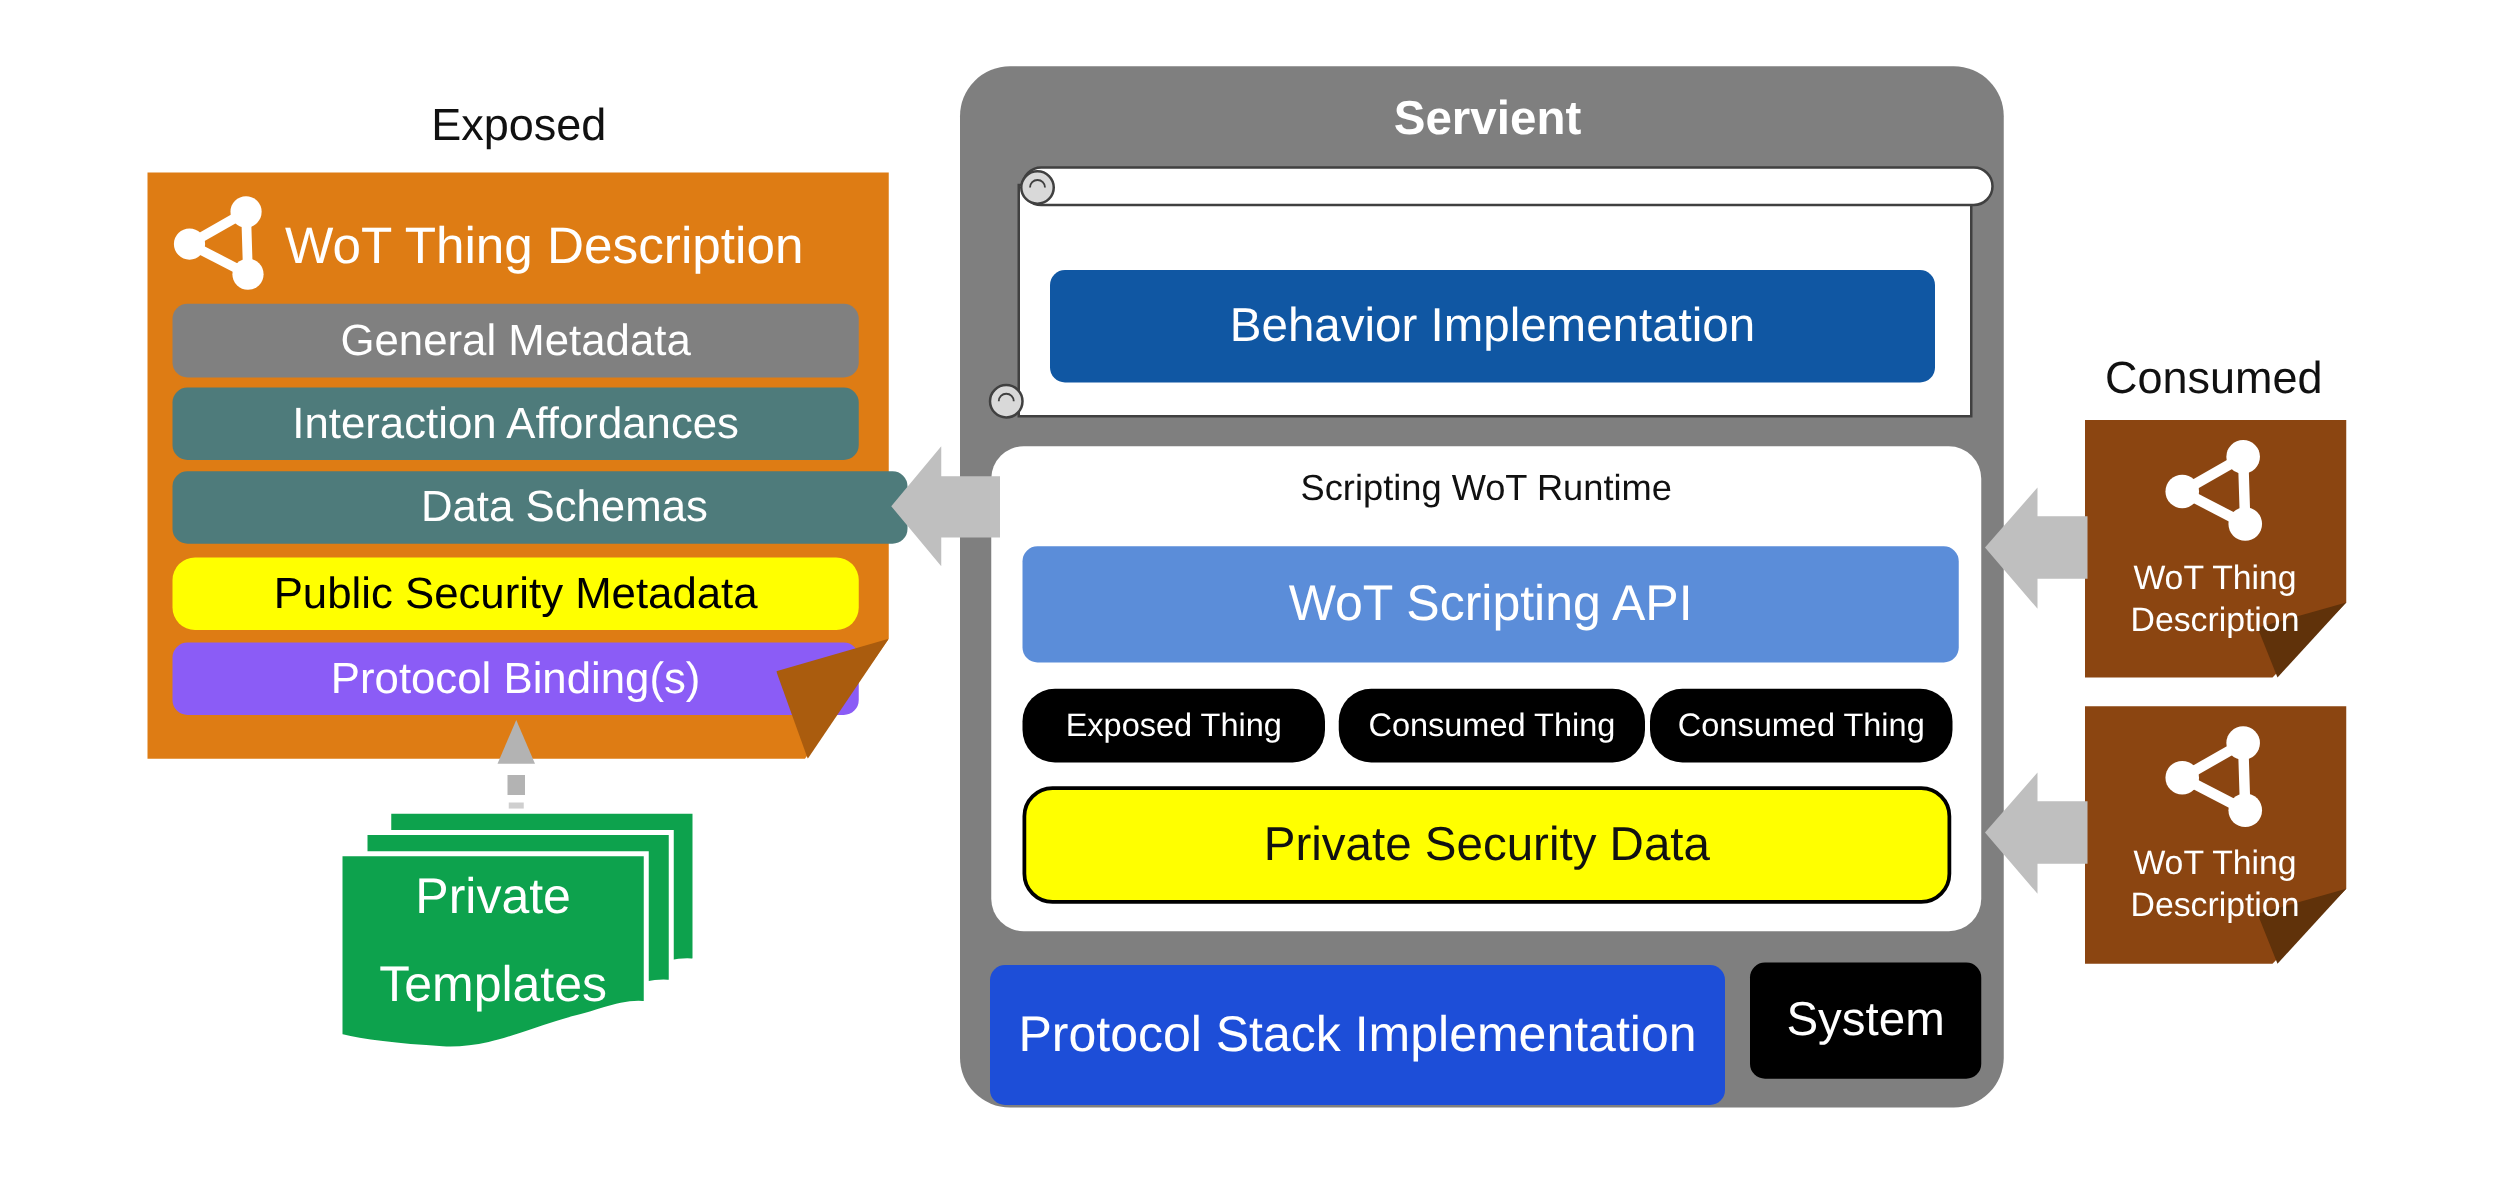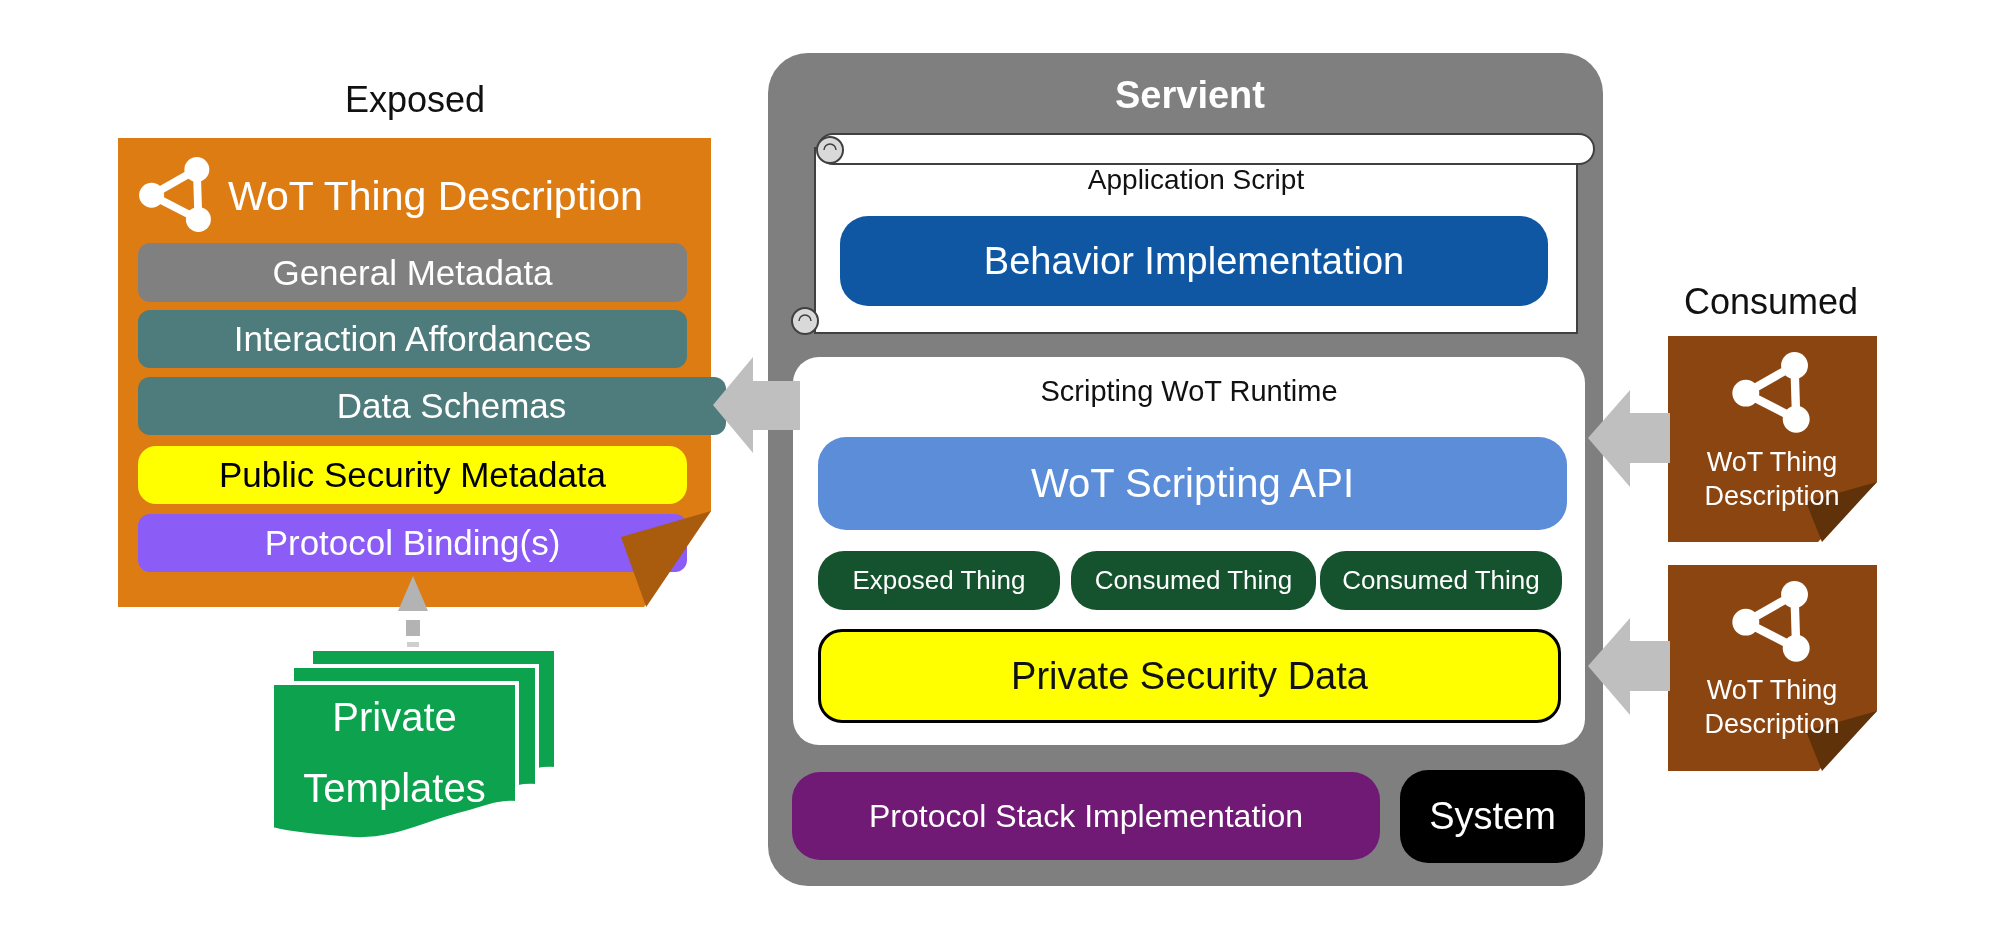--- a/index.html
+++ b/index.html
@@ -11,22 +11,22 @@
   .ctr{display:flex;align-items:center;justify-content:center;text-align:center;}
   .left{display:flex;align-items:center;justify-content:flex-start;text-align:left;}
   svg{display:block;}
   .lyr1{z-index:1;} .lyr2{position:absolute;z-index:2;} .lyr3{z-index:3;} .lyr4{z-index:4;}
   .white{color:#ffffff;} .black{color:#111111;}
   .row{border-radius:12px;color:#fff;font-size:35px;}
   .row-gray{background:#808080;}
   .row-teal{background:#4E7B7B;}
   .row-yellow{background:#FFFF00;color:#000;}
   .row-green{background:#8b5cf6;}
-  .bigbox{border-radius:28px;}
-  .smallblue{background:#14532d;border-radius:26px;color:#fff;font-size:26px;}
+  .bigbox{border-radius:12px;}
+  .smallblue{background:#000000;border-radius:26px;color:#fff;font-size:26px;}
 </style>
 </head>
 <body>
 
 <div id="canvas">
 
   <div class="abs" style="left:768px;top:53px;width:835px;height:833px;background:#7F7F7F;border-radius:40px;z-index:0;"></div>
 
   <svg class="abs lyr1" width="2000" height="943" viewBox="0 0 2000 943" style="left:0;top:0;">
     <defs>
@@ -77,37 +77,36 @@
   <div class="lyr2 ctr row row-teal" style="left:138px;top:310px;width:549px;height:58px;">Interaction Affordances</div>
   <div class="lyr2 ctr row row-teal" style="left:138px;top:377px;width:549px;height:58px;padding-left:39px;">Data Schemas</div>
   <div class="lyr2 ctr row row-yellow" style="left:138px;top:446px;width:549px;height:58px;border-radius:18px;">Public Security Metadata</div>
   <div class="lyr2 ctr row row-green" style="left:138px;top:514px;width:549px;height:58px;">Protocol Binding(s)</div>
 
   <div class="lyr2 ctr white" style="left:282px;top:694px;width:225px;height:46px;font-size:40px;">Private</div>
   <div class="lyr2 ctr white" style="left:282px;top:741px;width:225px;height:46px;font-size:40px;margin-top:24px;">Templates</div>
 
   <div class="lyr2 ctr white" style="left:970px;top:72px;width:440px;height:46px;font-size:38px;font-weight:bold;">Servient</div>
 
-  <div class="lyr2 ctr black" style="left:900px;top:160px;width:592px;height:40px;font-size:28px;">Application Script</div>
 
   <div class="lyr2 ctr white bigbox" style="left:840px;top:216px;width:708px;height:90px;background:#1057A3;font-size:38px;">Behavior Implementation</div>
 
   <div class="lyr2" style="left:793px;top:357px;width:792px;height:388px;background:#ffffff;border-radius:26px;"></div>
 
   <div class="lyr2 ctr black" style="left:893px;top:370px;width:592px;height:42px;font-size:29px;">Scripting WoT Runtime</div>
 
   <div class="lyr2 ctr white bigbox" style="left:818px;top:437px;width:749px;height:93px;background:#5B8DD9;font-size:40px;">WoT Scripting API</div>
 
   <div class="lyr2 ctr smallblue" style="left:818px;top:551px;width:242px;height:59px;">Exposed Thing</div>
   <div class="lyr2 ctr smallblue" style="left:1071px;top:551px;width:245px;height:59px;">Consumed Thing</div>
   <div class="lyr2 ctr smallblue" style="left:1320px;top:551px;width:242px;height:59px;">Consumed Thing</div>
 
   <div class="lyr2 ctr black" style="left:818px;top:629px;width:743px;height:94px;background:#FFFF00;border:3px solid #000;border-radius:24px;box-sizing:border-box;font-size:38px;">Private Security Data</div>
 
-  <div class="lyr2 ctr white bigbox" style="left:792px;top:772px;width:588px;height:88px;background:#701a75;font-size:32px;">Protocol Stack Implementation</div>
+  <div class="lyr2 ctr white bigbox" style="left:792px;top:772px;width:588px;height:112px;background:#1d4ed8;font-size:40px;">Protocol Stack Implementation</div>
 
   <div class="lyr2 ctr white bigbox" style="left:1400px;top:770px;width:185px;height:93px;background:#000000;font-size:38px;">System</div>
 
   <div class="lyr2 ctr black" style="left:1640px;top:280px;width:262px;height:44px;font-size:36px;">Consumed</div>
 
   <div class="lyr2 ctr white" style="left:1672px;top:446px;width:200px;height:32px;font-size:27px;">WoT Thing</div>
   <div class="lyr2 ctr white" style="left:1672px;top:480px;width:200px;height:32px;font-size:27px;">Description</div>
 
   <div class="lyr2 ctr white" style="left:1672px;top:674px;width:200px;height:32px;font-size:27px;">WoT Thing</div>
   <div class="lyr2 ctr white" style="left:1672px;top:708px;width:200px;height:32px;font-size:27px;">Description</div>

